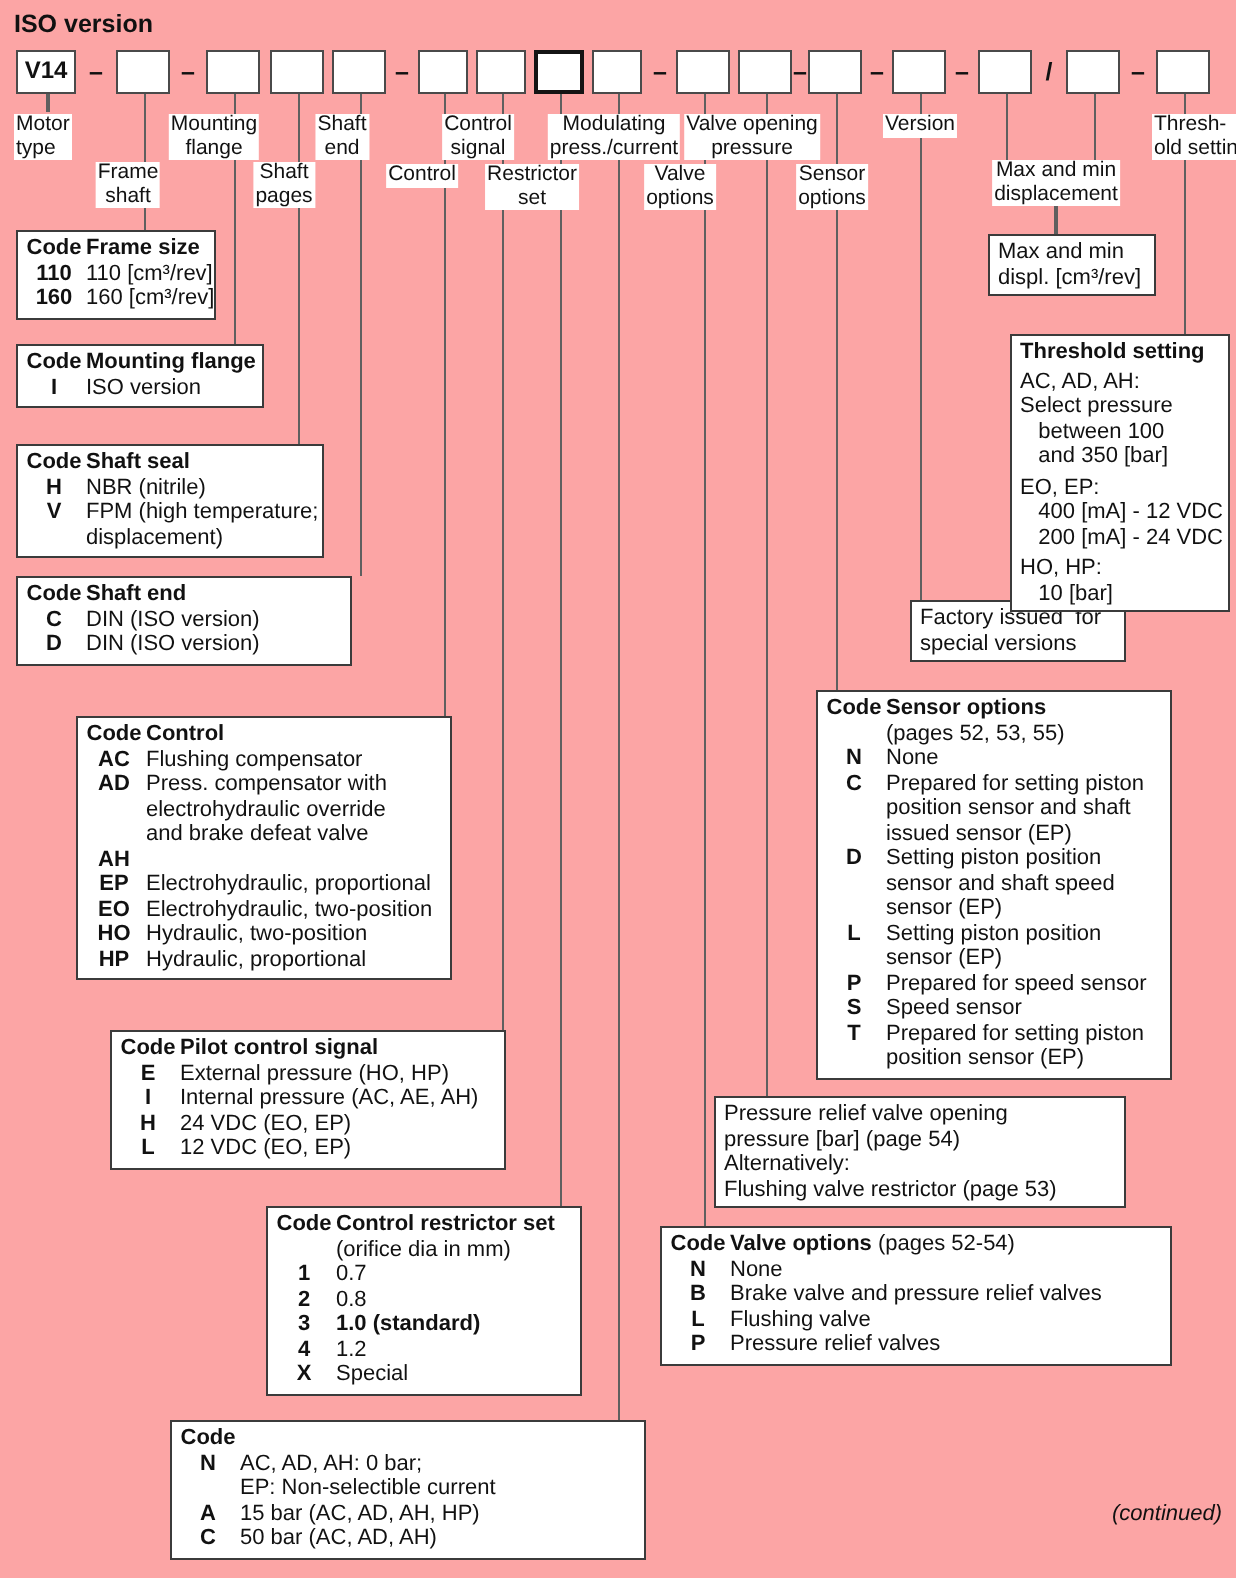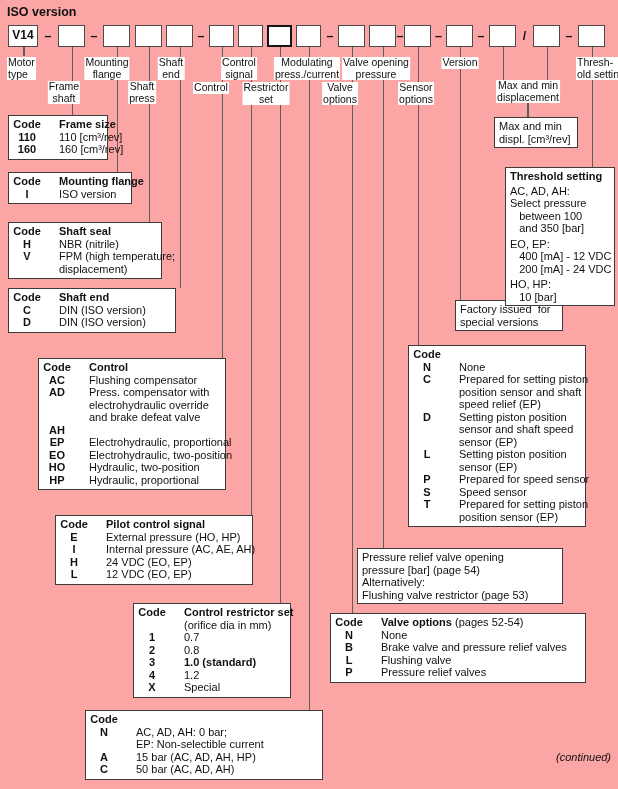--- a/index.html
+++ b/index.html
@@ -12,21 +12,21 @@
           text-align:center;white-space:pre;padding:0 1px;z-index:2;}
   .dlabel.left{text-align:left;}
   .code-box{position:absolute;top:25px;height:22px;background:#fff;
             border:1.5px solid #4a4a4a;box-sizing:border-box;z-index:3;
             font-size:12px;font-weight:bold;text-align:center;line-height:19px;}
   .code-box.thick{border:2.5px solid #141414;}
   .code-sep{position:absolute;top:25px;height:22px;display:flex;align-items:center;
             font-weight:bold;font-size:12.5px;transform:translateX(-50%);z-index:3;}
   .code-table,.note-box{position:absolute;background:#fff;border:1.5px solid #3b3b3b;
             box-sizing:border-box;font-size:11px;line-height:12.5px;padding:2px 3px 3px 2px;z-index:4;}
-  .trow{display:flex;gap:16px;}
+  .trow{display:flex;}
   .tcode{width:32px;flex:none;text-align:center;font-weight:bold;}
   .tdesc{white-space:pre;}
   .tdesc .bold, .t-title{font-weight:bold;}
   .note-box{white-space:pre;padding:2px 4px;}
   .nt-title{font-weight:bold;margin-bottom:2px;}
   .rtline{white-space:pre;}
   .continued{position:absolute;left:556px;top:751px;font-size:11px;z-index:2;font-style:italic;}
 </style>
 </head>
 <body>
@@ -72,21 +72,21 @@
       <div class="code-sep" style="left: 201px;">–</div>
       <div class="code-sep" style="left: 330px;">–</div>
       <div class="code-sep" style="left: 400px;">–</div>
       <div class="code-sep" style="left: 438.5px;">–</div>
       <div class="code-sep" style="left: 481px;">–</div>
       <div class="code-sep" style="left: 524.5px;">/</div>
       <div class="code-sep" style="left: 569px;">–</div>
       <div class="dlabel left" style="left: 7px; top: 57px;"><div class="rtline"><span>Motor</span></div><div class="rtline"><span>type</span></div></div>
       <div class="dlabel" style="left: 64px; top: 81px; transform: translateX(-50%);"><div class="rtline"><span>Frame</span></div><div class="rtline"><span>shaft</span></div></div>
       <div class="dlabel" style="left: 107px; top: 57px; transform: translateX(-50%);"><div class="rtline"><span>Mounting</span></div><div class="rtline"><span>flange</span></div></div>
-      <div class="dlabel" style="left: 142px; top: 81px; transform: translateX(-50%);"><div class="rtline"><span>Shaft</span></div><div class="rtline"><span>press</span></div></div>
+      <div class="dlabel" style="left: 142px; top: 81px; transform: translateX(-50%);"><div class="rtline"><span>Shaft</span></div><div class="rtline"><span>pages</span></div></div>
       <div class="dlabel" style="left: 171px; top: 57px; transform: translateX(-50%);"><div class="rtline"><span>Shaft</span></div><div class="rtline"><span>end</span></div></div>
       <div class="dlabel" style="left: 211px; top: 82px; transform: translateX(-50%);"><div class="rtline"><span>Control</span></div></div>
       <div class="dlabel" style="left: 239px; top: 57px; transform: translateX(-50%);"><div class="rtline"><span>Control</span></div><div class="rtline"><span>signal</span></div></div>
       <div class="dlabel" style="left: 266px; top: 82px; transform: translateX(-50%);"><div class="rtline"><span>Restrictor</span></div><div class="rtline"><span>set</span></div></div>
       <div class="dlabel" style="left: 307px; top: 57px; transform: translateX(-50%);"><div class="rtline"><span>Modulating</span></div><div class="rtline"><span>press./current</span></div></div>
       <div class="dlabel" style="left: 340px; top: 82px; transform: translateX(-50%);"><div class="rtline"><span>Valve</span></div><div class="rtline"><span>options</span></div></div>
       <div class="dlabel" style="left: 376px; top: 57px; transform: translateX(-50%);"><div class="rtline"><span>Valve opening</span></div><div class="rtline"><span>pressure</span></div></div>
       <div class="dlabel" style="left: 416px; top: 82px; transform: translateX(-50%);"><div class="rtline"><span>Sensor</span></div><div class="rtline"><span>options</span></div></div>
       <div class="dlabel" style="left: 460px; top: 57px; transform: translateX(-50%);"><div class="rtline"><span>Version</span></div></div>
       <div class="dlabel" style="left: 528px; top: 80px; transform: translateX(-50%);"><div class="rtline"><span>Max and min</span></div><div class="rtline"><span>displacement</span></div></div>
@@ -259,28 +259,29 @@
           <div class="tdesc"><div class="rtline"><span>Flushing valve</span></div></div>
         </div>
         <div class="trow">
           <div class="tcode">P</div>
           <div class="tdesc"><div class="rtline"><span>Pressure relief valves</span></div></div>
         </div>
       </div>
       <div class="code-table" style="left: 408px; top: 345px; width: 178px;">
         <div class="trow">
           <div class="tcode">Code</div>
+          <div class="tdesc"><span class="t-title">Sensor options</span><div>(pages 52, 53, 55)</div></div>
         </div>
         <div class="trow">
           <div class="tcode">N</div>
           <div class="tdesc"><div class="rtline"><span>None</span></div></div>
         </div>
         <div class="trow">
           <div class="tcode">C</div>
-          <div class="tdesc"><div class="rtline"><span>Prepared for setting piston</span></div><div class="rtline"><span>position sensor and shaft</span></div><div class="rtline"><span>speed relief (EP)</span></div></div>
+          <div class="tdesc"><div class="rtline"><span>Prepared for setting piston</span></div><div class="rtline"><span>position sensor and shaft</span></div><div class="rtline"><span>issued sensor (EP)</span></div></div>
         </div>
         <div class="trow">
           <div class="tcode">D</div>
           <div class="tdesc"><div class="rtline"><span>Setting piston position</span></div><div class="rtline"><span>sensor and shaft speed</span></div><div class="rtline"><span>sensor (EP)</span></div></div>
         </div>
         <div class="trow">
           <div class="tcode">L</div>
           <div class="tdesc"><div class="rtline"><span>Setting piston position</span></div><div class="rtline"><span>sensor (EP)</span></div></div>
         </div>
         <div class="trow">

